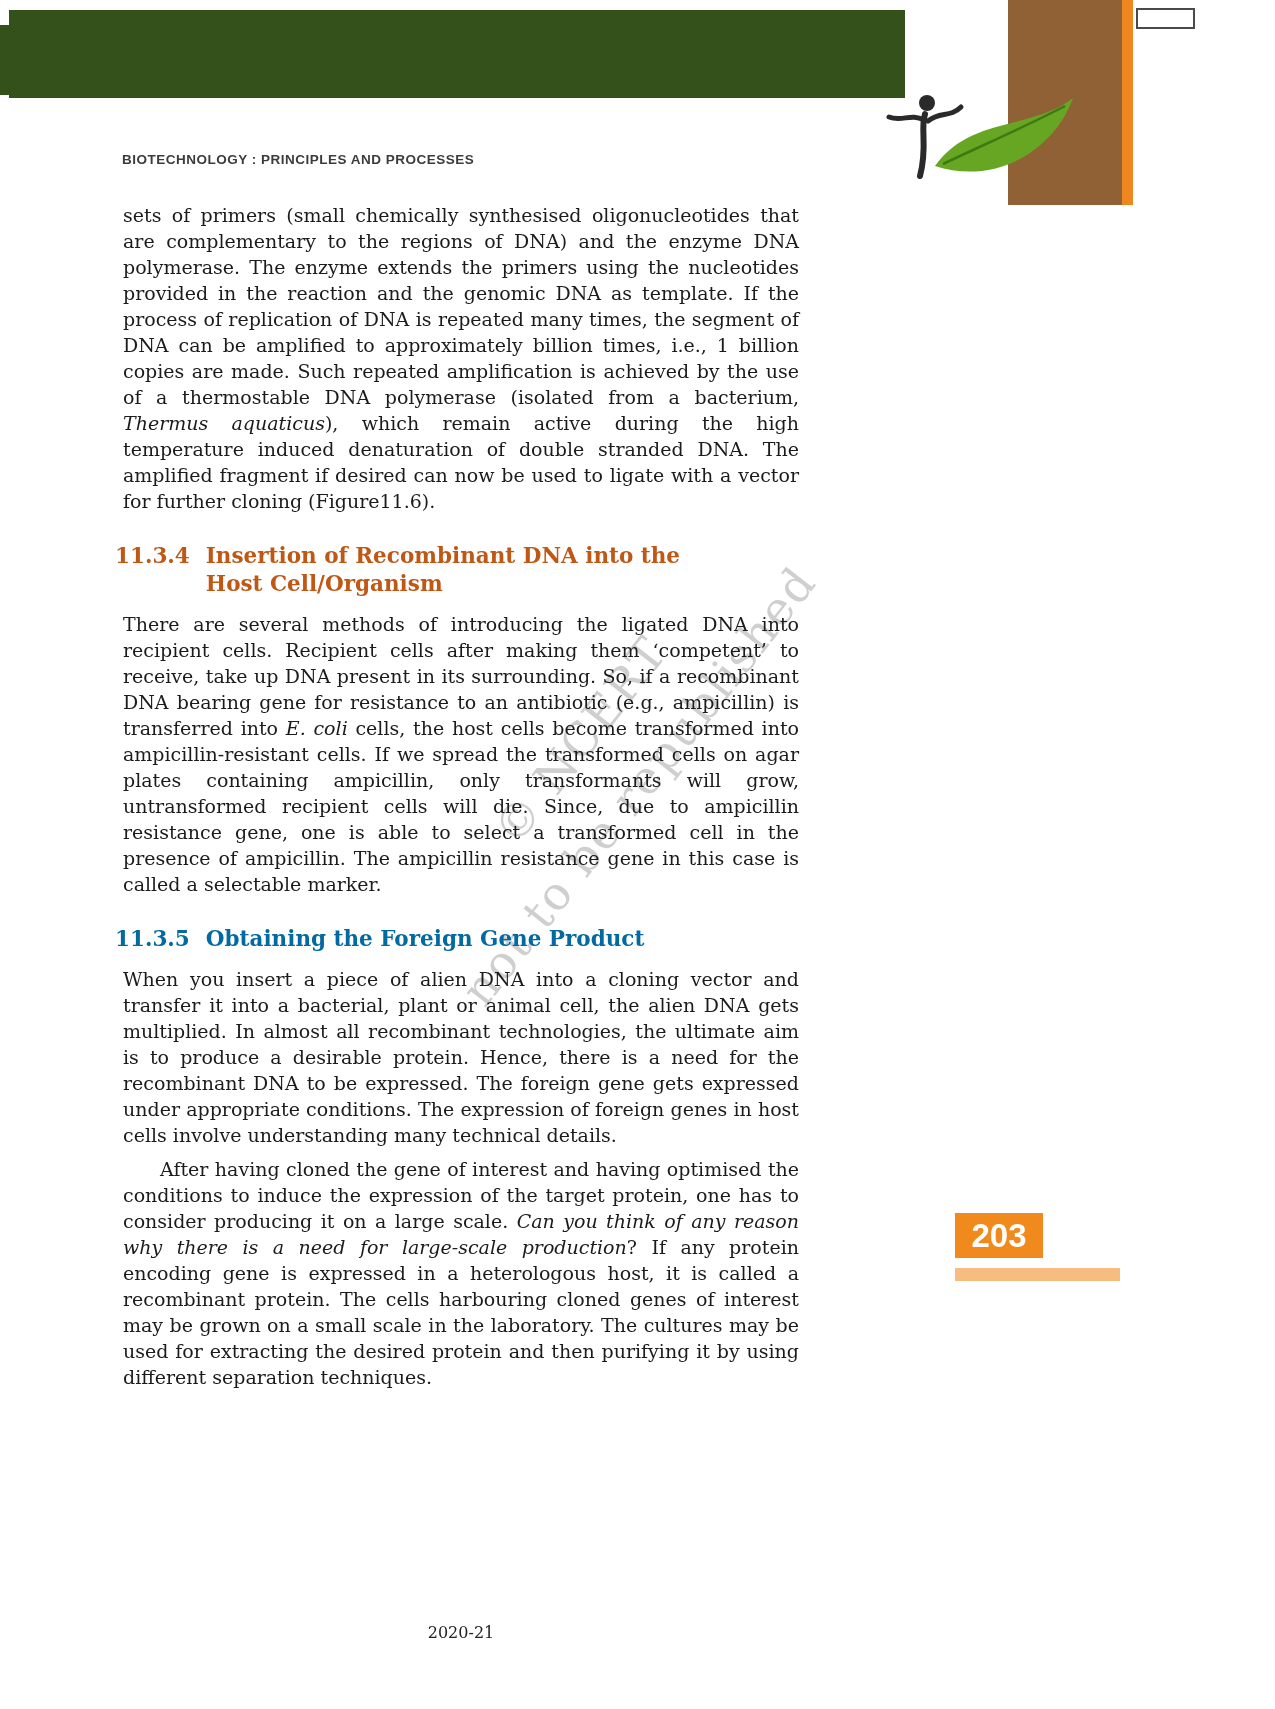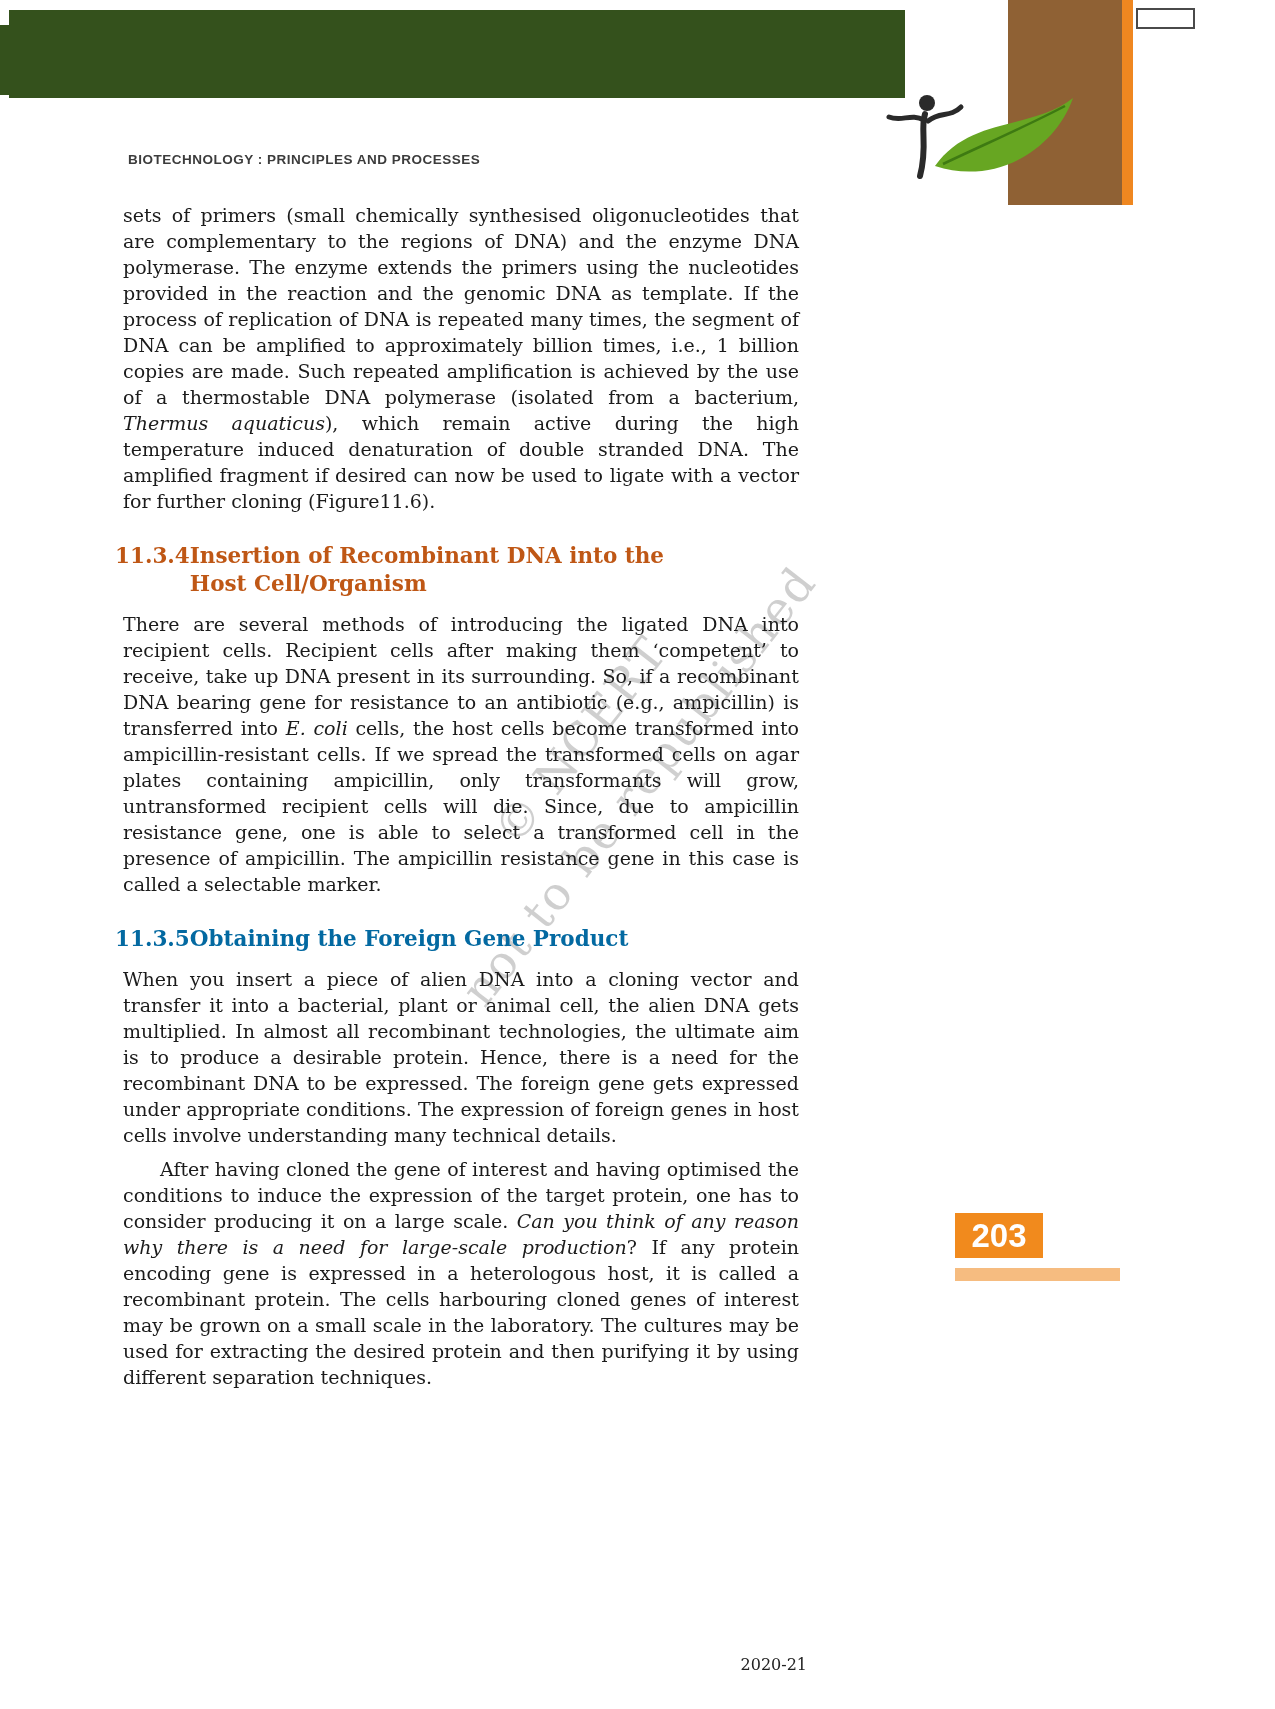--- a/index.html
+++ b/index.html
@@ -10,48 +10,48 @@
   .band-green{position:absolute;left:9px;top:10px;width:896px;height:88px;background:#34511c;}
   .band-green-chip{position:absolute;left:0;top:25px;width:9px;height:70px;background:#34511c;}
   .band-brown{position:absolute;left:1008px;top:0;width:114px;height:205px;background:#8f6134;}
   .band-orange{position:absolute;left:1122px;top:0;width:11px;height:205px;background:#ef8720;}
   .corner-tab{position:absolute;left:1136px;top:8px;width:55px;height:17px;background:#ffffff;border:2px solid #4a4a4a;}
 
   
   .logo{position:absolute;left:875px;top:88px;width:200px;height:110px;z-index:5;}
   .logo svg{width:100%;height:100%;}
 
-  .running-header{position:absolute;left:128px;top:152px;
+  .running-header{position:absolute;left:122px;top:152px;
         font-family:"Liberation Sans", sans-serif;font-weight:bold;font-size:13.5px;
         letter-spacing:0.5px;color:#3c3c3c;}
 
   
   .content{position:absolute;left:115px;top:194px;width:692px;z-index:2;}
   .body-par{margin:8px;font-size:19px;line-height:26px;text-align:justify;}
   .body-par.indent{text-indent:37px;}
   .it{font-style:italic;}
   .bd{font-weight:normal;}
 
   .heading{display:flex;align-items:flex-start;font-weight:bold;font-size:21.5px;line-height:28px;margin:28px 0 13px 0;}
-  .heading .hnum{flex:0 0 auto;}
+  .heading .hnum{flex:0 0 auto;margin-right:16px;}
   .heading .htitle{max-width:525px;}
 
   
   .watermark{position:absolute;left:330px;top:690px;width:560px;z-index:1;
       transform:rotate(-52deg);text-align:center;
       font-size:46px;letter-spacing:2px;line-height:1.6;
       color:rgba(140,140,140,0.42);pointer-events:none;}
 
   
   .pagebox{position:absolute;left:955px;top:1213px;width:88px;height:45px;background:#f18a1d;
       color:#ffffff;font-family:"Liberation Sans", sans-serif;font-weight:bold;font-size:33px;
       text-align:center;line-height:45px;z-index:3;}
   .pagebox-strip{position:absolute;left:955px;top:1268px;width:165px;height:13px;background:#f6bc80;z-index:3;}
 
-  .footer{position:absolute;left:115px;top:1623px;width:692px;text-align:right;font-size:16px;color:#222;margin-top:32px;}
+  .footer{position:absolute;left:115px;top:1623px;width:692px;text-align:center;font-size:16px;color:#222;}
 </style>
 </head>
 <body>
 
 <div class="page">
 
   <div class="band-green" style="background: rgb(52, 81, 28);"></div>
   <div class="band-green-chip" style="background: rgb(52, 81, 28);"></div>
   <div class="band-brown" style="background: rgb(143, 97, 52);"></div>
   <div class="band-orange" style="background: rgb(239, 135, 32);"></div>

